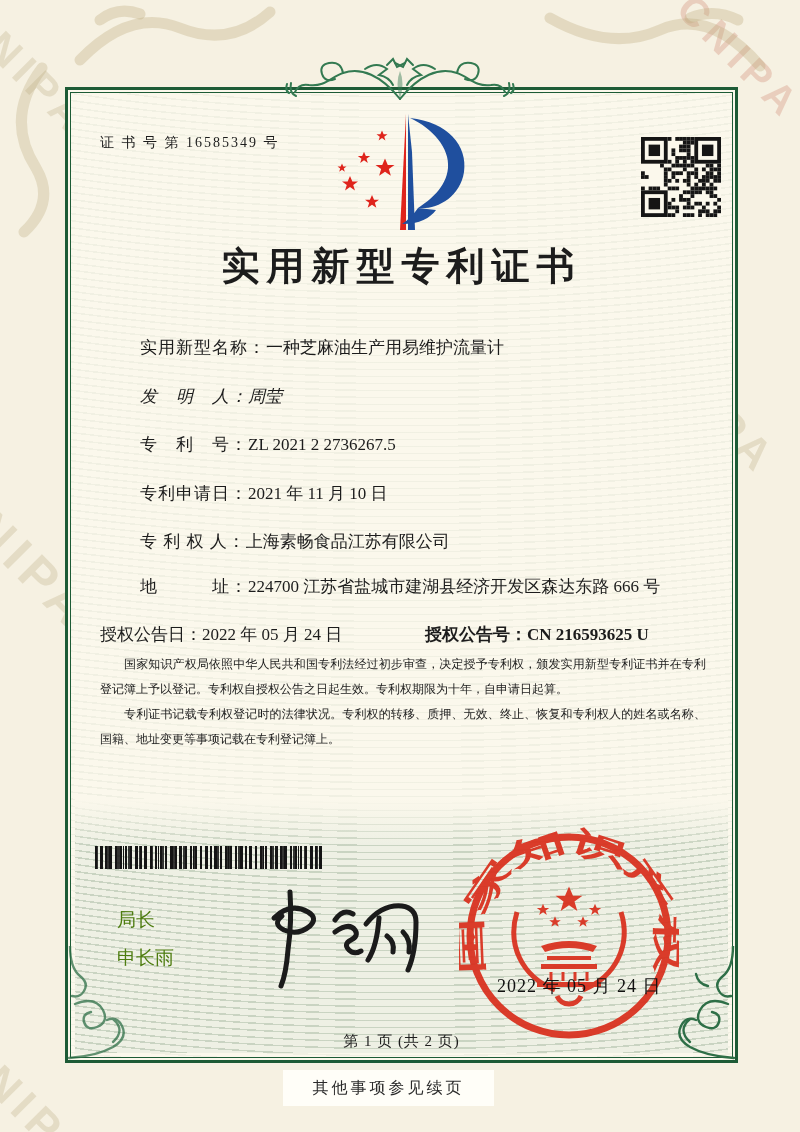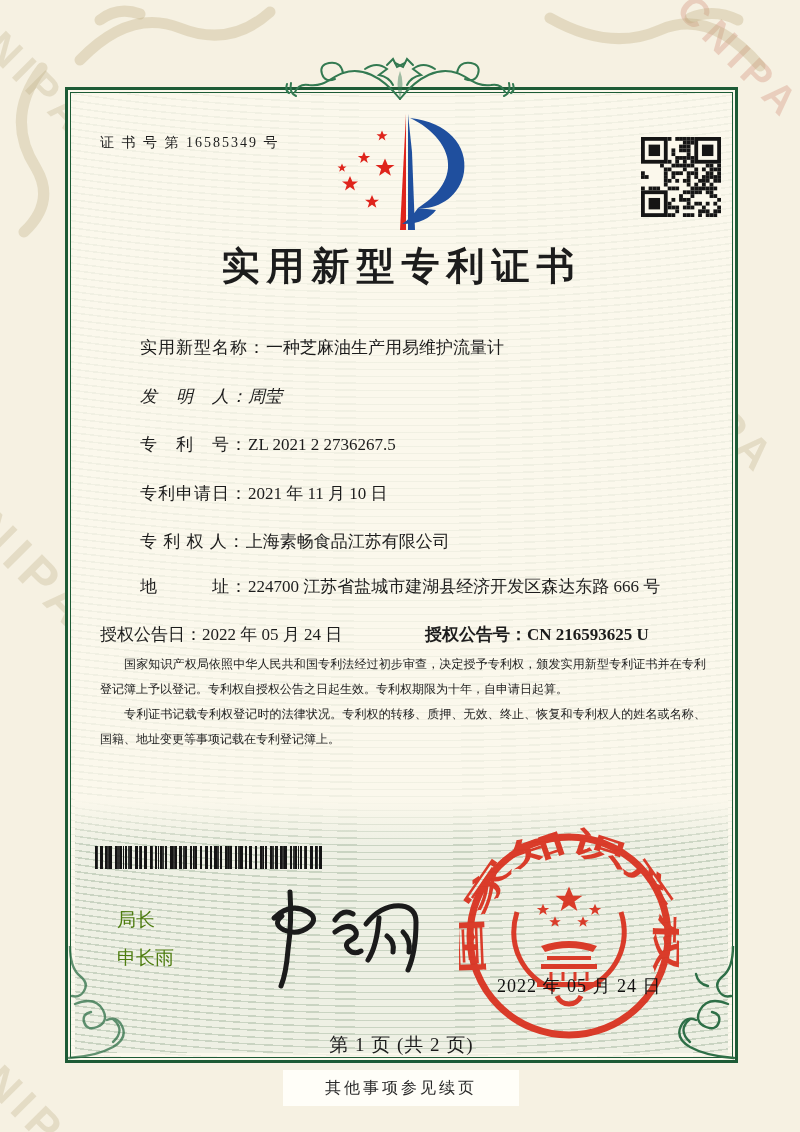--- a/index.html
+++ b/index.html
@@ -69,23 +69,23 @@
     position:absolute;left:117px;top:901px;z-index:6;
     font-family:"Liberation Sans","DejaVu Sans",sans-serif;
     font-size:19px;line-height:38px;color:#4d7c0f;
   }
   .signature{position:absolute;left:238px;top:886px;width:190px;height:108px;z-index:6;}
   
   .seal{position:absolute;left:459px;top:826px;width:220px;height:220px;z-index:6;opacity:.93;}
   .seal-date{position:absolute;left:497px;top:974px;font-size:18px;letter-spacing:1px;z-index:7;color:#111;}
   
   .page-note{position:absolute;left:65px;top:1032px;width:673px;text-align:center;
-    font-size:19px;letter-spacing:1px;z-index:6;}
+    font-size:15px;letter-spacing:1px;z-index:6;}
   .cont-box{
-    position:absolute;left:283px;top:1070px;width:236px;height:36px;z-index:5;
+    position:absolute;left:283px;top:1070px;width:211px;height:36px;z-index:5;
     background:#fffef8;display:flex;align-items:center;justify-content:center;
     font-size:16px;letter-spacing:3px;color:#2a2a2a;
   }
   .orn{position:absolute;z-index:4;pointer-events:none;}
 </style>
 </head>
 <body>
 
 <div class="page">
 

